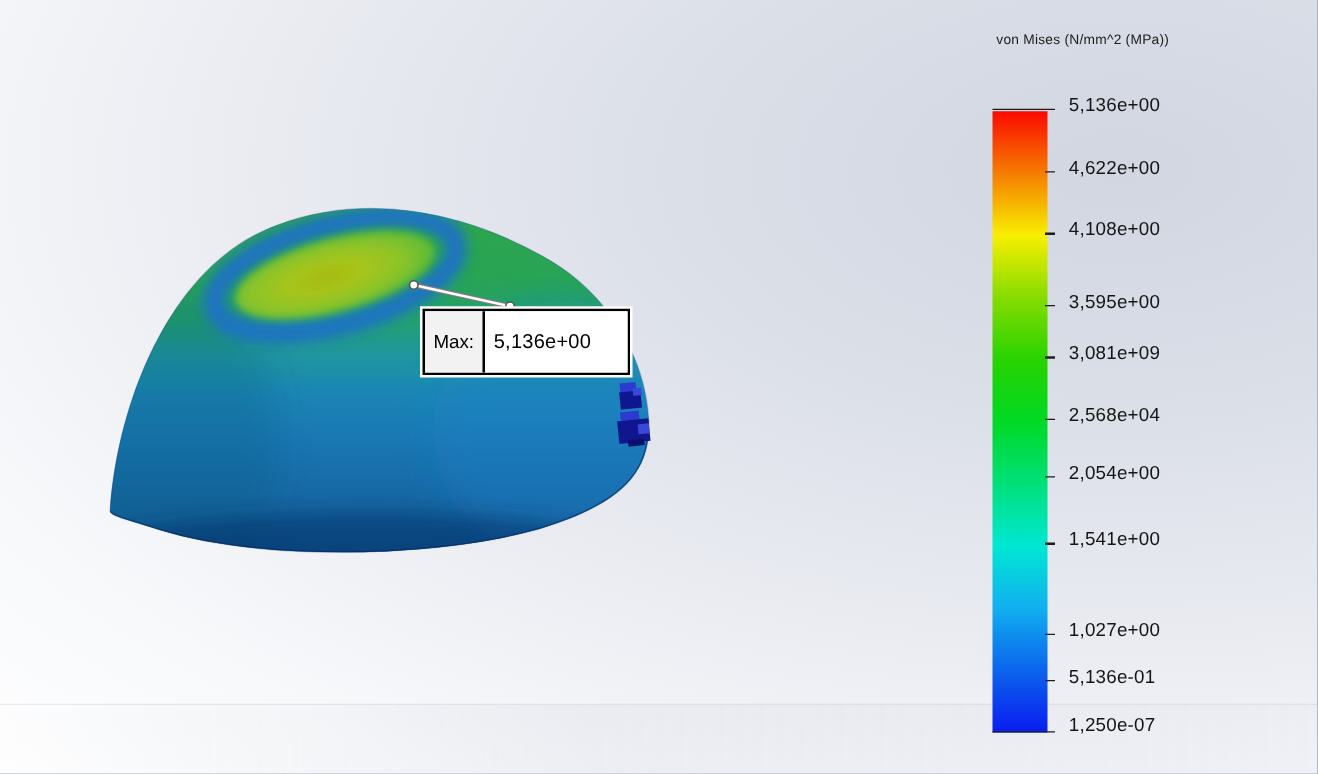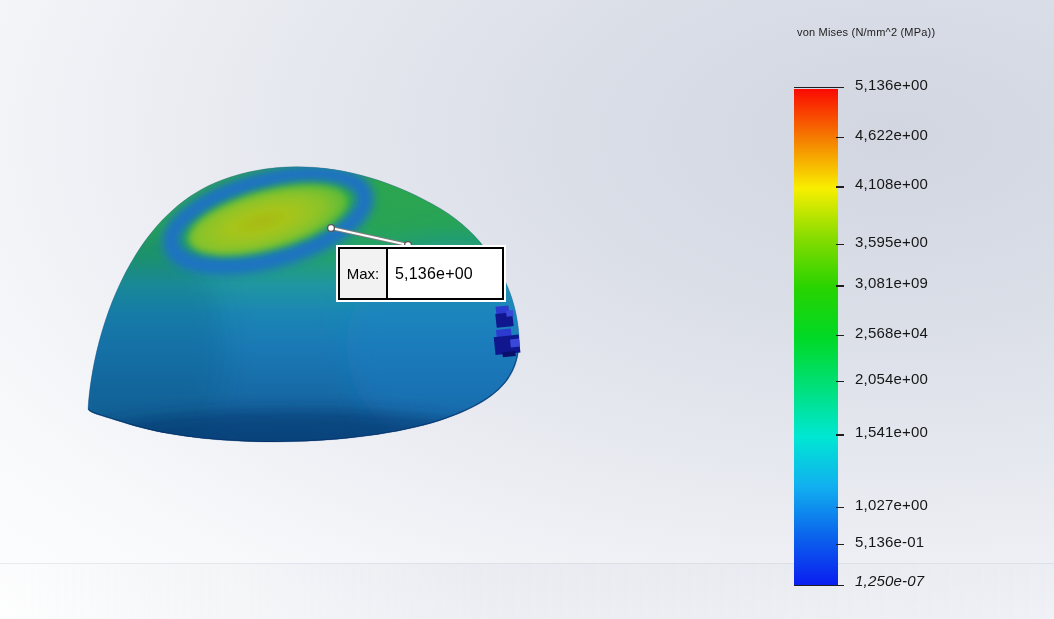--- a/index.html
+++ b/index.html
@@ -189,18 +189,18 @@
         <span class="legend-label">1,541e+00</span>
       </div>
       <div class="legend-row" style="top: 420px;">
         <span class="legend-dash"></span>
         <span class="legend-label">1,027e+00</span>
       </div>
       <div class="legend-row" style="top: 457px;">
         <span class="legend-dash"></span>
         <span class="legend-label">5,136e-01</span>
       </div>
-      <div class="legend-row" style="top: 496px; font-style: italic;">
+      <div class="legend-row" style="top: 496px;">
         <span class="legend-label">1,250e-07</span>
       </div>
     </div>
 
 </div>
 
 </body></html>

